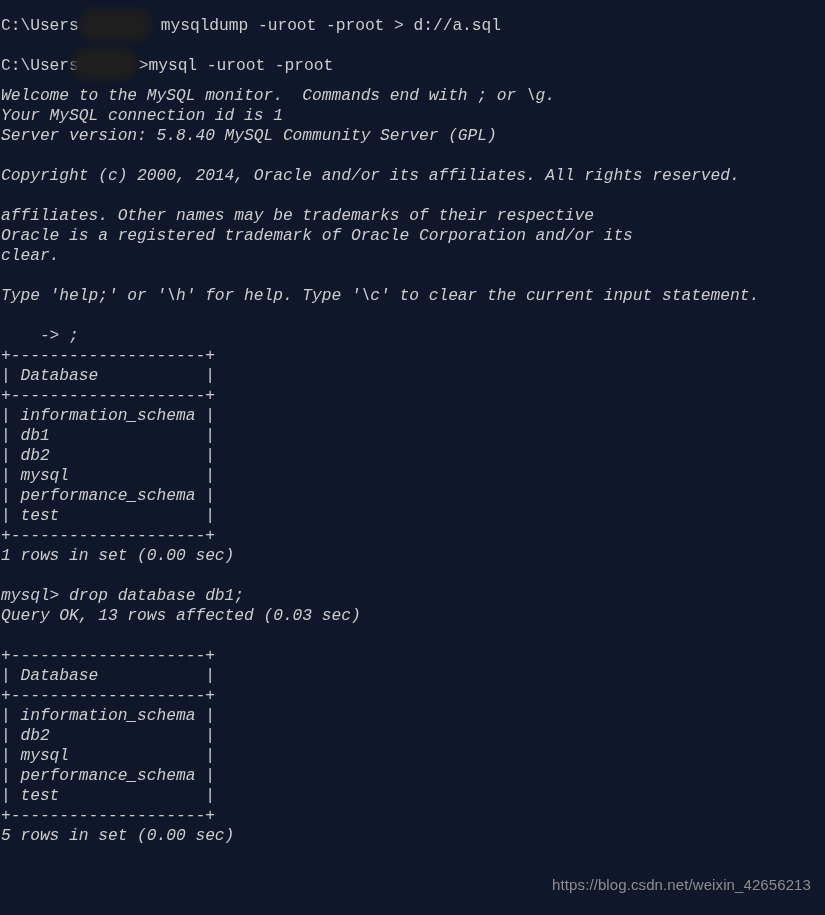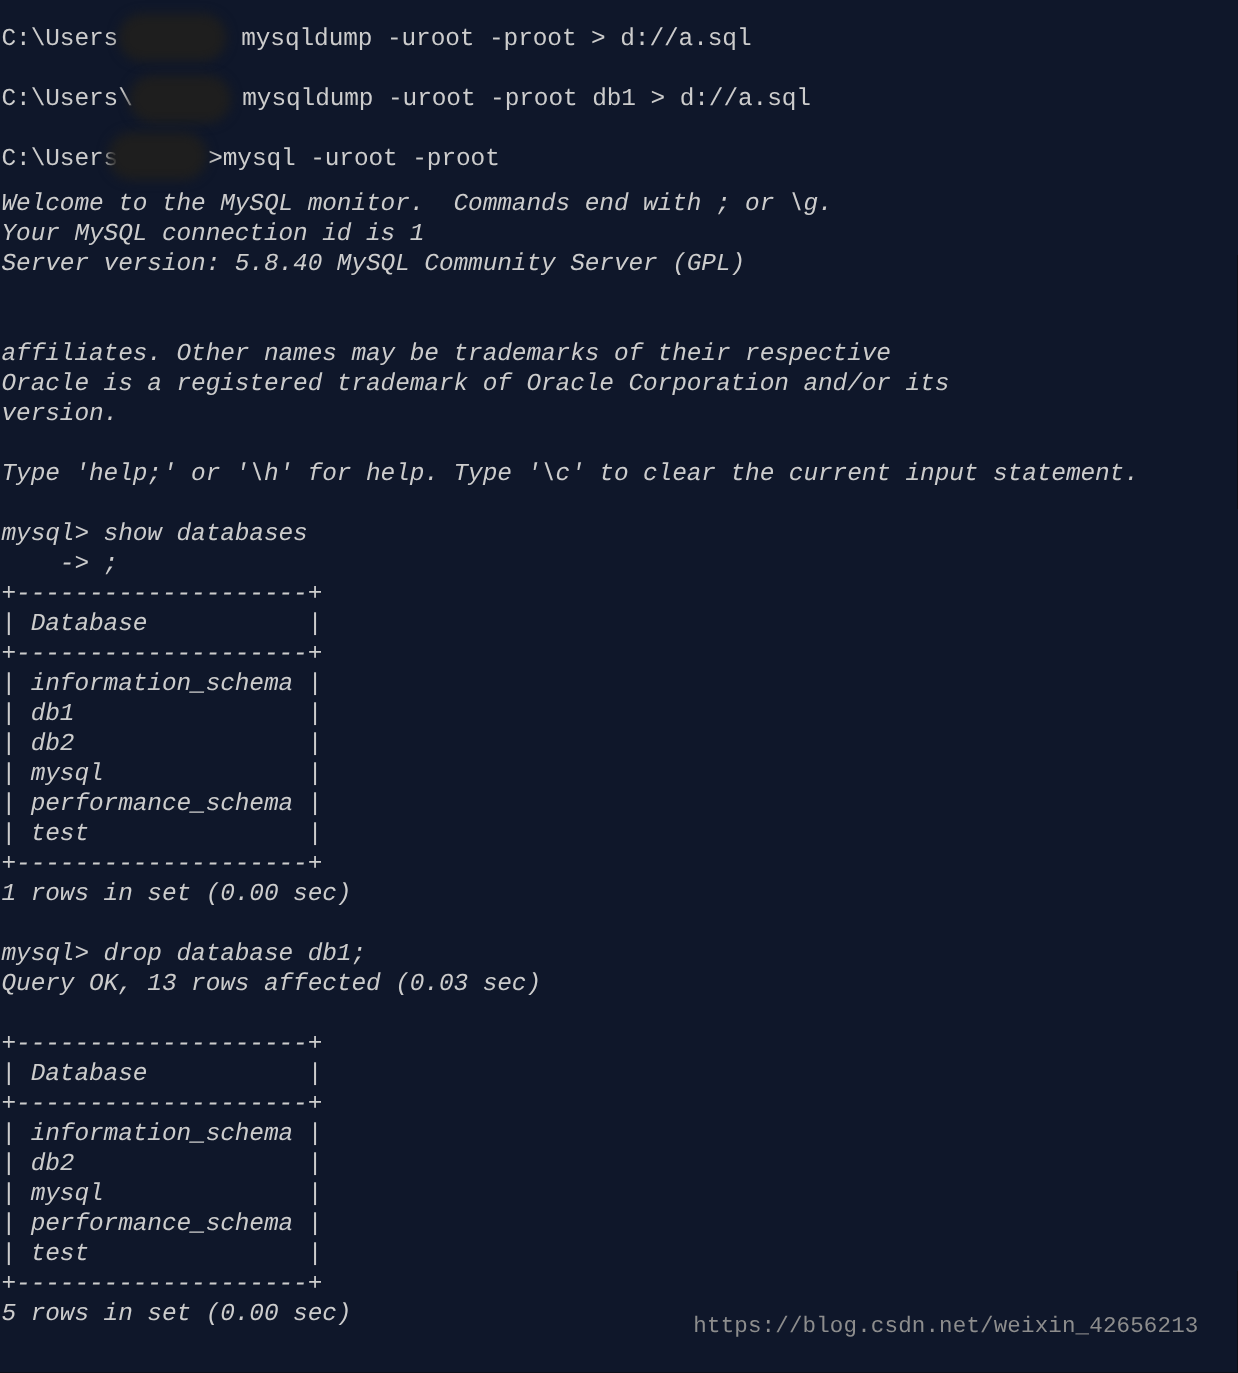--- a/index.html
+++ b/index.html
@@ -53,54 +53,53 @@
     border-radius: 18px;
     background: #1e1e1e;
     filter: blur(3.5px);
     pointer-events: none;
   }
   .redaction.r1 { left: 79px;  top: 3px;  width: 72px; height: 32px; }
   .redaction.r2 { left: 86px;  top: 4px;  width: 68px; height: 32px; }
   .redaction.r3 { left: 72px;  top: 2px;  width: 66px; height: 32px; }
   #watermark {
     position: absolute;
-    right: 26px;
+    right: 14px;
     bottom: 20px;
     color: #8d8d8d;
-    font-family: Liberation Mono, monospace;
+    font-family: Liberation Sans, sans-serif;
     font-size: 15px;
     letter-spacing: 0.1px;
     white-space: nowrap;
   }
   .tbl { display: block; }
 </style>
 </head>
 <body>
 
 <div id="terminal">
 
   <span class="promptline"><span>C:\Users</span><span class="redaction r1"></span><span style="display:inline-block;width:82px"></span><span>mysqldump -uroot -proot &gt; d://a.sql</span></span>
 
-  <span class="promptline"><span>C:\Users\</span><span class="redaction r2"></span><span style="display:inline-block;width:73px"></span><span>mysqldump -uroot -proot db1 &gt; d://a.sql</span></span>
 
   <span class="promptline"><span>C:\Users</span><span class="redaction r3"></span><span style="display:inline-block;width:60px"></span><span>&gt;mysql -uroot -proot</span></span>
 
   <span class="line">Welcome to the MySQL monitor.  Commands end with ; or \g.</span>
   <span class="line">Your MySQL connection id is 1</span>
   <span class="line">Server version: 5.8.40 MySQL Community Server (GPL)</span>
   <span class="line blank"></span>
+  <span class="line">Copyright (c) 2000, 2014, Oracle and/or its affiliates. All rights reserved.</span>
   <span class="line blank"></span>
   <span class="line">affiliates. Other names may be trademarks of their respective</span>
   <span class="line">Oracle is a registered trademark of Oracle Corporation and/or its</span>
-  <span class="line">version.</span>
+  <span class="line">clear.</span>
   <span class="line blank"></span>
   <span class="line">Type 'help;' or '\h' for help. Type '\c' to clear the current input statement.</span>
   <span class="line blank"></span>
 
-  <span class="line">mysql&gt; show databases</span>
   <span class="line">    -&gt; ;</span>
   <span class="line tbl">+--------------------+</span>
   <span class="line tbl">| Database           |</span>
   <span class="line tbl">+--------------------+</span>
   <span class="line tbl">| information_schema |</span>
   <span class="line tbl">| db1                |</span>
   <span class="line tbl">| db2                |</span>
   <span class="line tbl">| mysql              |</span>
   <span class="line tbl">| performance_schema |</span>
   <span class="line tbl">| test               |</span>

